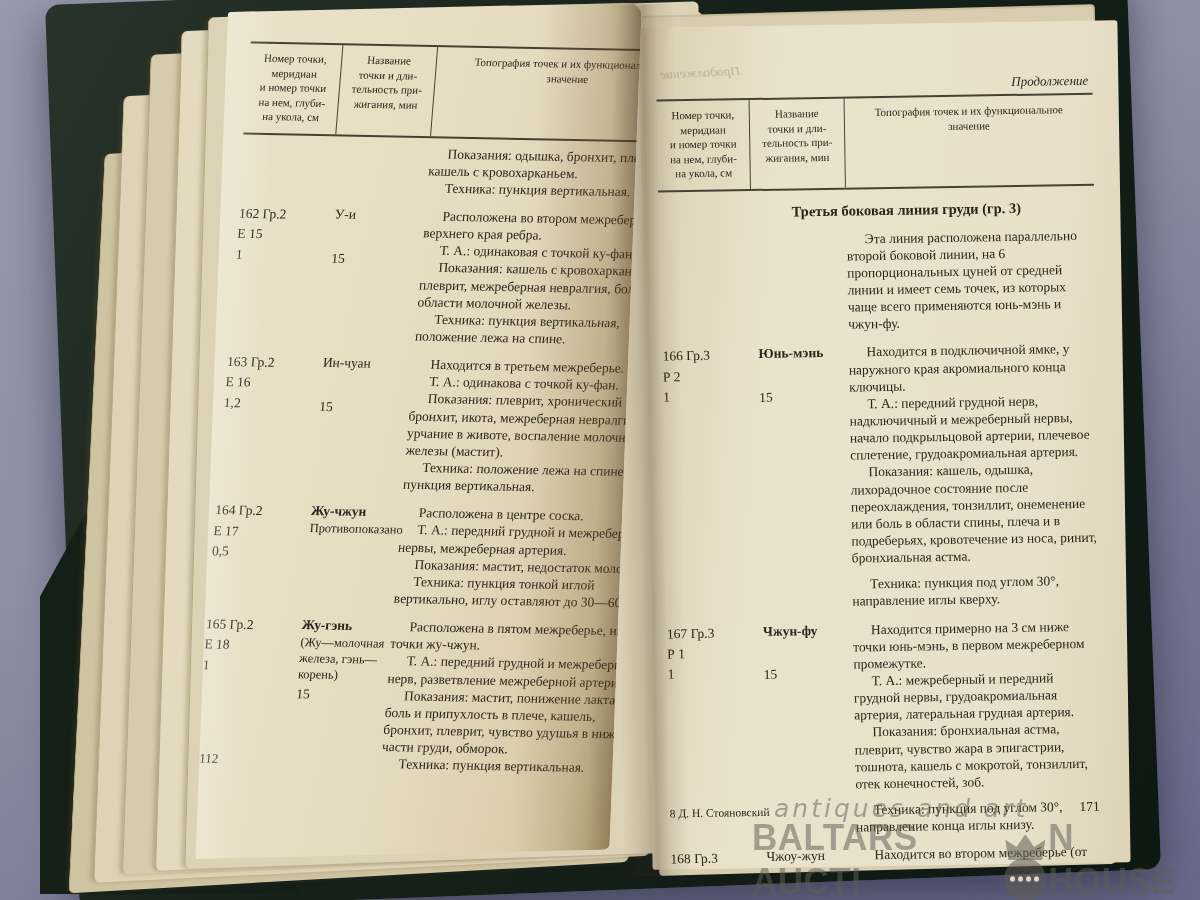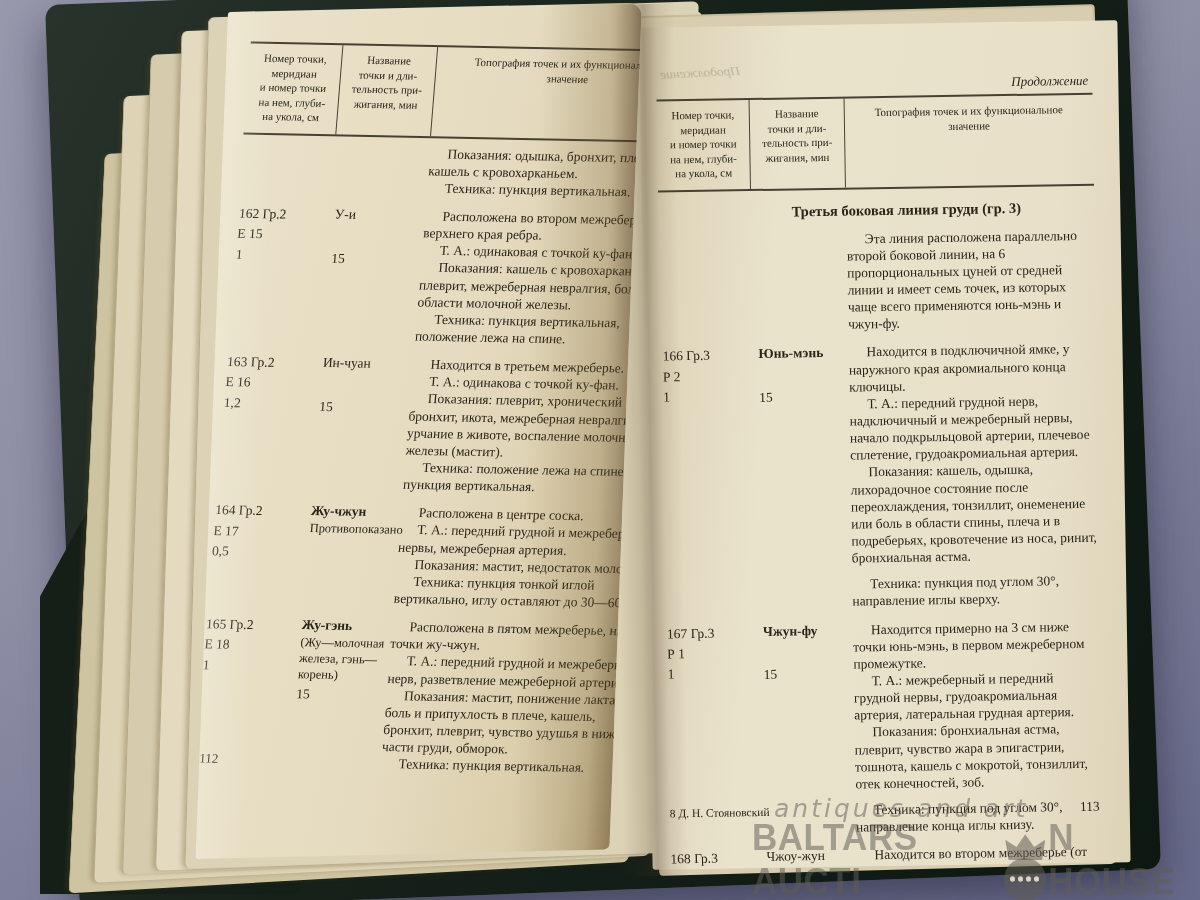--- a/index.html
+++ b/index.html
@@ -172,21 +172,21 @@
         <div class="pextra"></div>
 
       </div>
       <div class="paras">
           <p>Находится во втором межреберье (от средней линии на 6 цунь), ниже точки чжун-фу.</p>
         </div>
     </div>
   </div>
   <div class="rp-foot">
     <span class="sig">8 Д. Н. Стояновский</span>
-    <span class="rp-num">113</span>
+    <span class="rp-num">171</span>
   </div>
 </div>
 
 <div class="left-page page">
   <div class="lp-inner">
 
     <div class="hdr">
       <div>Номер точки,
 меридиан
 и номер точки

